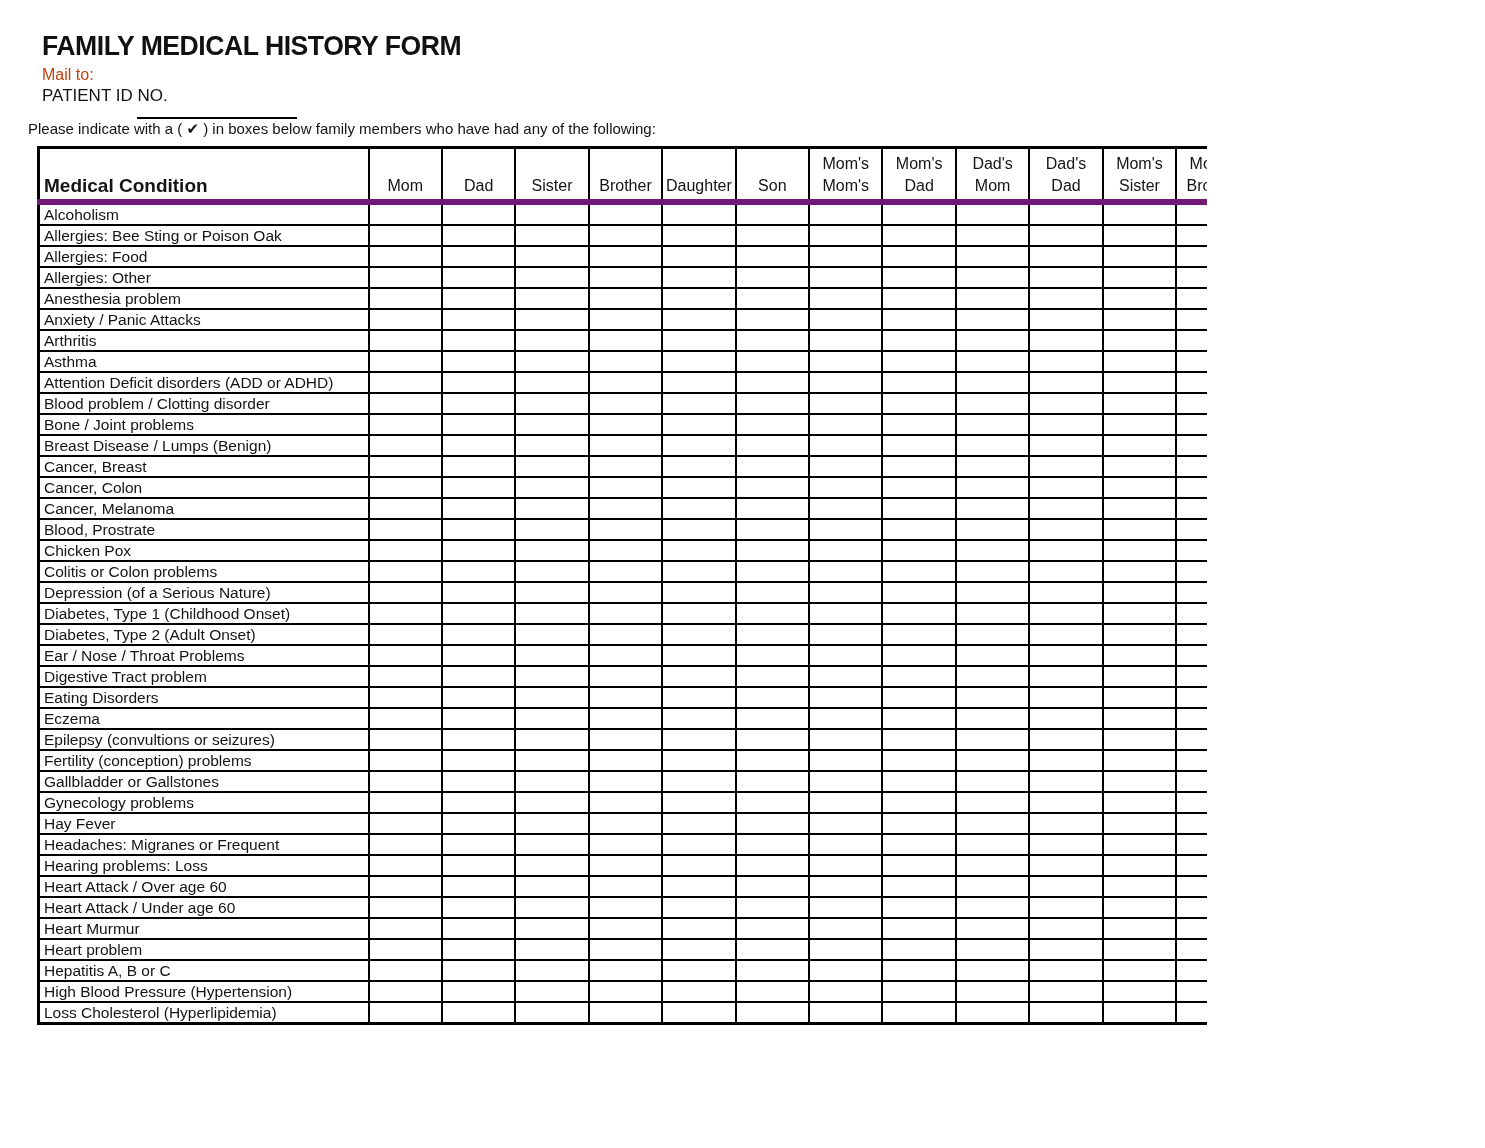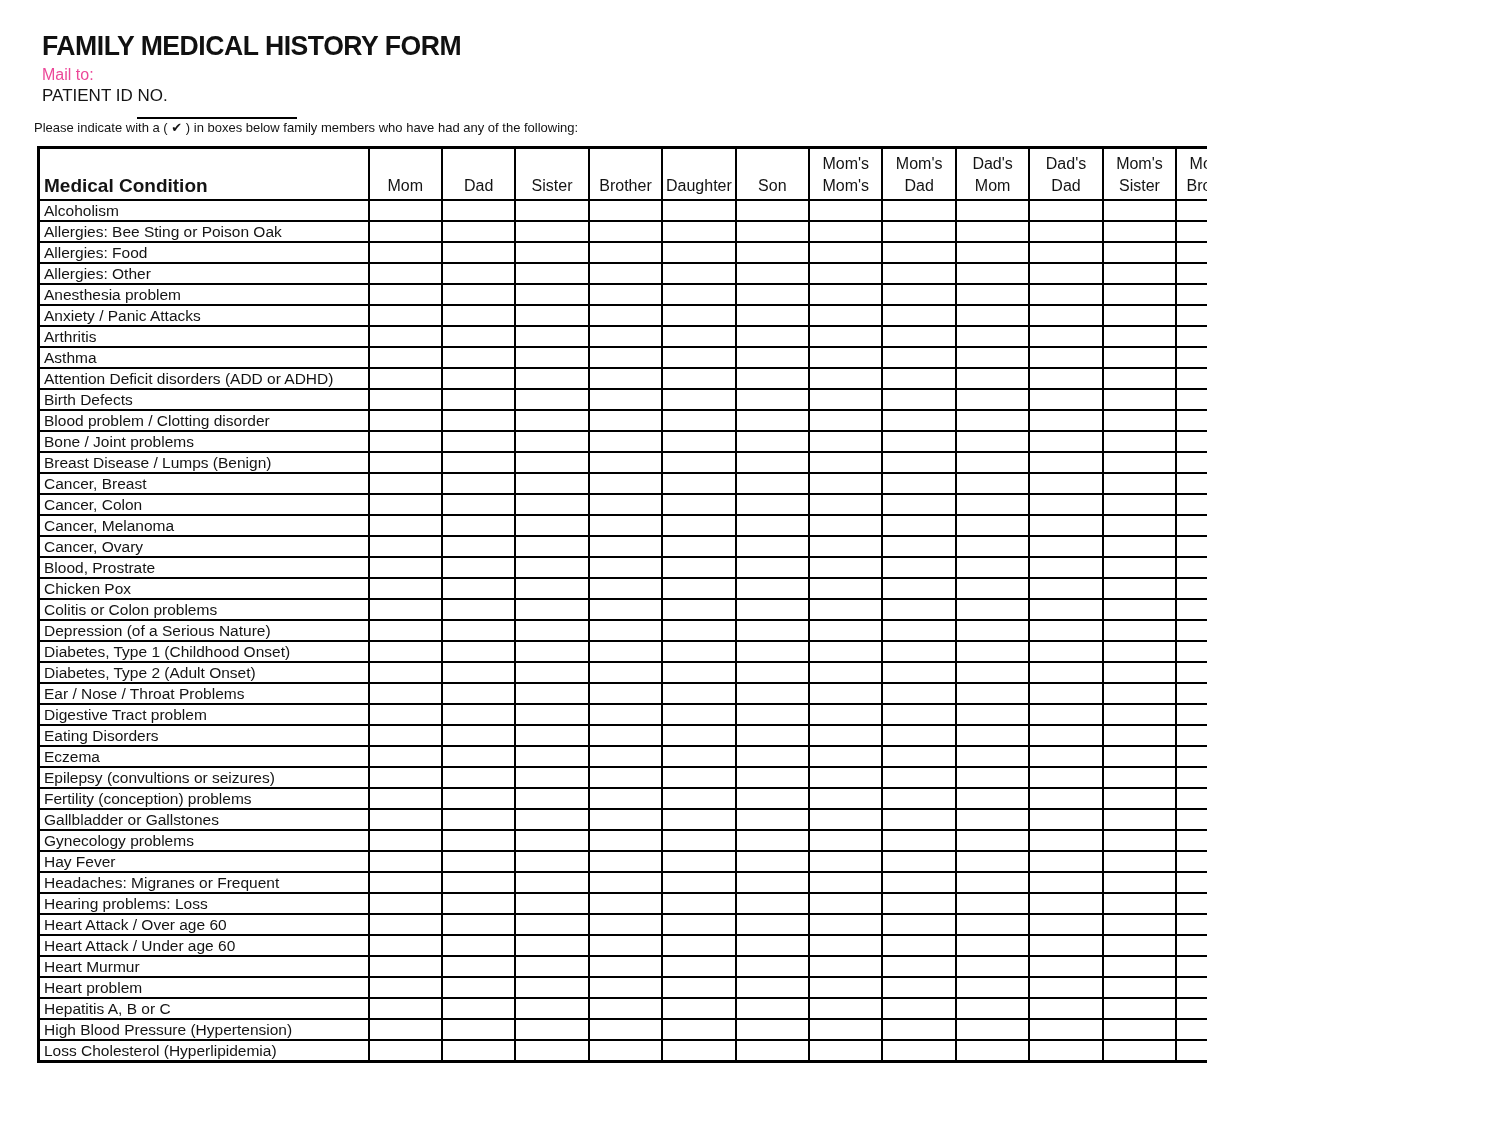--- a/index.html
+++ b/index.html
@@ -20,55 +20,55 @@
   }
   .pid {
     position:absolute; left:42px; top:86px;
     font-size:17px; white-space:nowrap;
   }
   .id-line {
     display:inline-block; min-width:160px;
     border-bottom:2px solid #000; padding-bottom:11px;
   }
   .instruction {
-    position:absolute; left:34px; top:120px;
-    font-size:13px; white-space:nowrap;text-align:right;
+    position:absolute; left:28px; top:120px;
+    font-size:15px; white-space:nowrap;text-align:right;
   }
   table.med-table {
     position:absolute; left:37px; top:146px;
     width:1361px; table-layout:fixed;
     border-collapse:collapse; background:#fff;
     border:3px solid #000;
   }
   .med-table th, .med-table td { border:2px solid #000; }
   .med-table thead th {
     height:46px; vertical-align:bottom;
     font-weight:normal; font-size:16px; text-align:center;
-    padding:2px 0 2px; border-bottom:1px solid #701a75;
+    padding:2px 0 2px; border-bottom:6px solid #701a75;
     overflow:hidden;
   }
   .med-table thead th.cond-h {
     text-align:left; font-weight:bold; font-size:19px; padding-left:4px;margin-left:36px;
   }
   .hline { line-height:22px; white-space:nowrap; }
   .med-table tbody td { height:19px; padding:0; }
   .med-table tbody td.cond {
     font-size:15.5px; line-height:19px; text-align:left;
     padding:0 6px 0 4px; white-space:nowrap; overflow:hidden;
   }
   .med-table tbody td.check-cell { background:#fff; cursor:pointer; }
 </style>
 </head>
 <body>
 
 <div class="sheet">
 
   <div class="title">FAMILY MEDICAL HISTORY FORM</div>
 
-  <div class="mailto" style="color: #ec4899;">Mail to:</div>
+  <div class="mailto" style="color: #c2410c;">Mail to:</div>
 
   <div class="pid"><span>PATIENT ID</span>&nbsp;<span class="id-line"><span>NO.</span><span></span></span>
   </div>
 
   <div class="instruction">Please indicate with a ( ✔ ) in boxes below family members who have had any of the following:</div>
 
   <table class="med-table">
     <colgroup>
         <col style="width: 330px;">
         <col>
@@ -291,37 +291,20 @@
           <td class="check-cell"></td>
           <td class="check-cell"></td>
           <td class="check-cell"></td>
           <td class="check-cell"></td>
           <td class="check-cell"></td>
           <td class="check-cell"></td>
           <td class="check-cell"></td>
           <td class="check-cell"></td>
         </tr>
         <tr>
-          <td class="cond">Birth Defects</td>
-          <td class="check-cell"></td>
-          <td class="check-cell"></td>
-          <td class="check-cell"></td>
-          <td class="check-cell"></td>
-          <td class="check-cell"></td>
-          <td class="check-cell"></td>
-          <td class="check-cell"></td>
-          <td class="check-cell"></td>
-          <td class="check-cell"></td>
-          <td class="check-cell"></td>
-          <td class="check-cell"></td>
-          <td class="check-cell"></td>
-          <td class="check-cell"></td>
-          <td class="check-cell"></td>
-        </tr>
-        <tr>
           <td class="cond">Blood problem / Clotting disorder</td>
           <td class="check-cell"></td>
           <td class="check-cell"></td>
           <td class="check-cell"></td>
           <td class="check-cell"></td>
           <td class="check-cell"></td>
           <td class="check-cell"></td>
           <td class="check-cell"></td>
           <td class="check-cell"></td>
           <td class="check-cell"></td>
@@ -394,37 +377,20 @@
           <td class="check-cell"></td>
           <td class="check-cell"></td>
           <td class="check-cell"></td>
           <td class="check-cell"></td>
           <td class="check-cell"></td>
           <td class="check-cell"></td>
           <td class="check-cell"></td>
         </tr>
         <tr>
           <td class="cond">Cancer, Melanoma</td>
-          <td class="check-cell"></td>
-          <td class="check-cell"></td>
-          <td class="check-cell"></td>
-          <td class="check-cell"></td>
-          <td class="check-cell"></td>
-          <td class="check-cell"></td>
-          <td class="check-cell"></td>
-          <td class="check-cell"></td>
-          <td class="check-cell"></td>
-          <td class="check-cell"></td>
-          <td class="check-cell"></td>
-          <td class="check-cell"></td>
-          <td class="check-cell"></td>
-          <td class="check-cell"></td>
-        </tr>
-        <tr>
-          <td class="cond">Cancer, Ovary</td>
           <td class="check-cell"></td>
           <td class="check-cell"></td>
           <td class="check-cell"></td>
           <td class="check-cell"></td>
           <td class="check-cell"></td>
           <td class="check-cell"></td>
           <td class="check-cell"></td>
           <td class="check-cell"></td>
           <td class="check-cell"></td>
           <td class="check-cell"></td>

